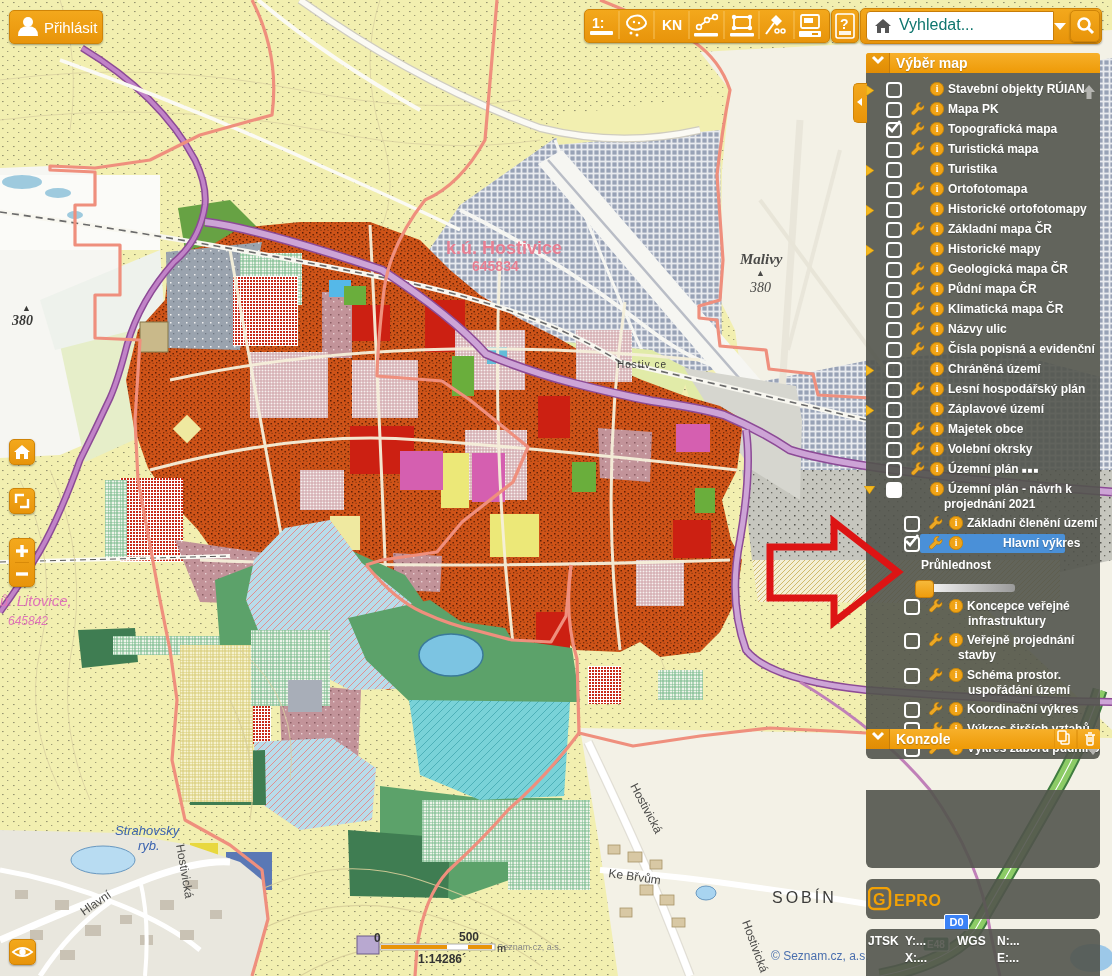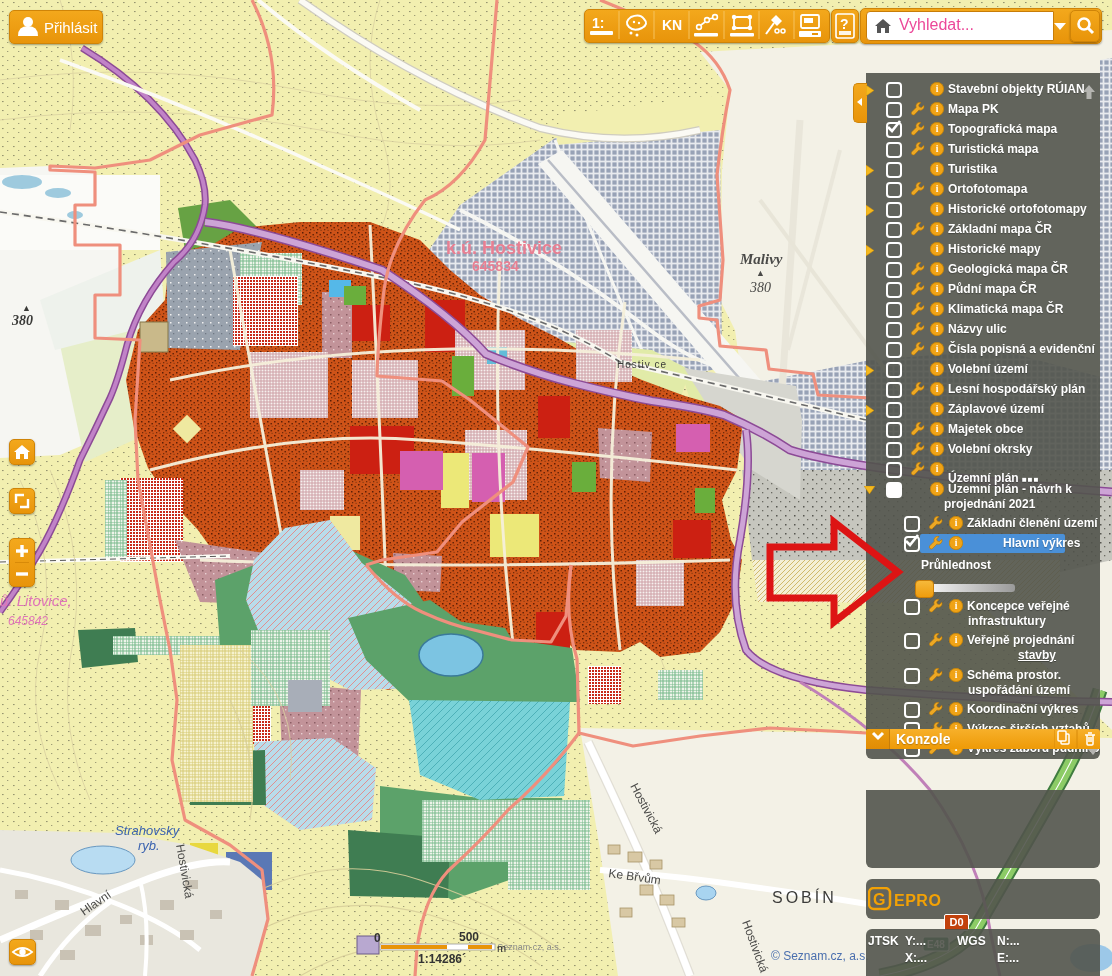--- a/index.html
+++ b/index.html
@@ -380,21 +380,21 @@
         <text x="8" y="19" font-size="14" fill="#fff" font-weight="bold" font-family="Liberation Sans,sans-serif">?</text>
         <rect x="7" y="21" width="12" height="4" fill="#fff" opacity="0.9"></rect>
       </svg>
 </div>
 
 <div class="obtn" style="left:860px;top:8px;width:240px;height:34px;"></div>
 <div style="position:absolute;left:866px;top:11px;width:186px;height:28px;background:#fff;border-radius:4px 0 0 4px;border:1px solid #c87d08;">
  <svg width="20" height="20" style="position:absolute;left:6px;top:4px;" viewBox="0 0 20 20">
         <path d="M10,3 L18,10 L16,10 L16,17 L12,17 L12,12 L8,12 L8,17 L4,17 L4,10 L2,10 Z" fill="#555"></path>
       </svg>
- <span style="position:absolute;left:32px;top:4px;font-size:16px;color:#ec4899;">Vyhledat...</span>
+ <span style="position:absolute;left:32px;top:4px;font-size:16px;color:#0f766e;">Vyhledat...</span>
 </div>
 <div style="position:absolute;left:1052px;top:11px;width:16px;height:28px;">
  <svg width="16" height="28">
         <path d="M2,12 L14,12 L8,19 Z" fill="#fff"></path>
       </svg>
 </div>
 <div class="obtn" style="left:1070px;top:10px;width:28px;height:30px;">
  <svg width="28" height="30" viewBox="0 0 28 30">
         <circle cx="13" cy="13" r="5.5" fill="none" stroke="#fff" stroke-width="2.6"></circle>
         <line x1="17" y1="17" x2="22" y2="22" stroke="#fff" stroke-width="3"></line>
@@ -420,20 +420,26 @@
         <line x1="6" y1="35" x2="18" y2="35" stroke="#fff" stroke-width="3.4"></line>
       </svg>
 </div>
 <div class="obtn" style="left:9px;top:939px;width:25px;height:24px;">
  <svg width="25" height="24" viewBox="0 0 25 24">
         <path d="M3,12 Q12.5,4 22,12 Q12.5,20 3,12 Z" fill="none" stroke="#fff" stroke-width="1.8"></path>
         <circle cx="12.5" cy="12" r="3.2" fill="#fff"></circle>
       </svg>
 </div>
 
+<div class="phead" style="top:53px;">
+ <div class="chev"><svg width="14" height="12" viewBox="0 0 14 12">
+          <path d="M2,3 L7,8 L12,3" fill="none" stroke="#fff" stroke-width="3"></path>
+        </svg></div>
+ <div class="ttl">Výběr map</div>
+</div>
 <div class="panel" style="top:73px;height:686px;border-radius:0 0 6px 6px;"></div>
 
 <div style="position:absolute;left:853px;top:83px;width:13px;height:38px;background:linear-gradient(#f3a81c,#e8940a);border:1px solid #cf8408;border-right:none;border-radius:5px 0 0 5px;">
  <svg width="11" height="36">
         <path d="M8,14 L3,18 L8,22 Z" fill="#fff"></path>
       </svg>
 </div>
 <svg class="ico" style="left:866px;top:85px;" width="8" height="11" viewBox="0 0 8 11">
       <path d="M0,0 L8,5.5 L0,11 Z" fill="#f5b91e" stroke="#c88a06" stroke-width="0.5"></path>
     </svg>
@@ -519,21 +525,21 @@
 <svg class="ico" style="left:910px;top:342px;" width="15" height="15" viewBox="0 0 15 15">
       <path d="M13.8,3.2 a3.8,3.8 0 0 1 -4.9,4.9 L4.6,12.4 a1.9,1.9 0 0 1 -2.7,-2.7 L6.2,5.4 a3.8,3.8 0 0 1 4.9,-4.9 L8.7,2.9 L9.3,5.0 L11.4,5.6 Z" fill="#eda824" stroke="#b07408" stroke-width="0.6"></path>
     </svg>
 <div style="position:absolute;left:930px;top:342px;width:12px;height:12px;border-radius:6.5px;background:#f0a316;border:1px solid #c8860a;color:#fff;font-size:9.5px;font-weight:bold;text-align:center;line-height:12px;font-family:Liberation Serif,serif;">i</div>
 <div class="itxt" style="left:948px;top:342px;">Čísla popisná a evidenční</div>
 <svg class="ico" style="left:866px;top:365px;" width="8" height="11" viewBox="0 0 8 11">
       <path d="M0,0 L8,5.5 L0,11 Z" fill="#f5b91e" stroke="#c88a06" stroke-width="0.5"></path>
     </svg>
 <div class="cb" style="left:886px;top:362px;"></div>
 <div style="position:absolute;left:930px;top:362px;width:12px;height:12px;border-radius:6.5px;background:#f0a316;border:1px solid #c8860a;color:#fff;font-size:9.5px;font-weight:bold;text-align:center;line-height:12px;font-family:Liberation Serif,serif;">i</div>
-<div class="itxt" style="left:948px;top:362px;">Volební území</div>
+<div class="itxt" style="left:948px;top:362px;">Chráněná území</div>
 <div class="cb" style="left:886px;top:382px;"></div>
 <svg class="ico" style="left:910px;top:382px;" width="15" height="15" viewBox="0 0 15 15">
       <path d="M13.8,3.2 a3.8,3.8 0 0 1 -4.9,4.9 L4.6,12.4 a1.9,1.9 0 0 1 -2.7,-2.7 L6.2,5.4 a3.8,3.8 0 0 1 4.9,-4.9 L8.7,2.9 L9.3,5.0 L11.4,5.6 Z" fill="#eda824" stroke="#b07408" stroke-width="0.6"></path>
     </svg>
 <div style="position:absolute;left:930px;top:382px;width:12px;height:12px;border-radius:6.5px;background:#f0a316;border:1px solid #c8860a;color:#fff;font-size:9.5px;font-weight:bold;text-align:center;line-height:12px;font-family:Liberation Serif,serif;">i</div>
 <div class="itxt" style="left:948px;top:382px;">Lesní hospodářský plán</div>
 <svg class="ico" style="left:866px;top:405px;" width="8" height="11" viewBox="0 0 8 11">
       <path d="M0,0 L8,5.5 L0,11 Z" fill="#f5b91e" stroke="#c88a06" stroke-width="0.5"></path>
     </svg>
 <div class="cb" style="left:886px;top:402px;"></div>
@@ -549,21 +555,21 @@
 <svg class="ico" style="left:910px;top:442px;" width="15" height="15" viewBox="0 0 15 15">
       <path d="M13.8,3.2 a3.8,3.8 0 0 1 -4.9,4.9 L4.6,12.4 a1.9,1.9 0 0 1 -2.7,-2.7 L6.2,5.4 a3.8,3.8 0 0 1 4.9,-4.9 L8.7,2.9 L9.3,5.0 L11.4,5.6 Z" fill="#eda824" stroke="#b07408" stroke-width="0.6"></path>
     </svg>
 <div style="position:absolute;left:930px;top:442px;width:12px;height:12px;border-radius:6.5px;background:#f0a316;border:1px solid #c8860a;color:#fff;font-size:9.5px;font-weight:bold;text-align:center;line-height:12px;font-family:Liberation Serif,serif;">i</div>
 <div class="itxt" style="left:948px;top:442px;">Volební okrsky</div>
 <div class="cb" style="left:886px;top:462px;"></div>
 <svg class="ico" style="left:910px;top:462px;" width="15" height="15" viewBox="0 0 15 15">
       <path d="M13.8,3.2 a3.8,3.8 0 0 1 -4.9,4.9 L4.6,12.4 a1.9,1.9 0 0 1 -2.7,-2.7 L6.2,5.4 a3.8,3.8 0 0 1 4.9,-4.9 L8.7,2.9 L9.3,5.0 L11.4,5.6 Z" fill="#eda824" stroke="#b07408" stroke-width="0.6"></path>
     </svg>
 <div style="position:absolute;left:930px;top:462px;width:12px;height:12px;border-radius:6.5px;background:#f0a316;border:1px solid #c8860a;color:#fff;font-size:9.5px;font-weight:bold;text-align:center;line-height:12px;font-family:Liberation Serif,serif;">i</div>
-<div class="itxt" style="left:948px;top:462px;margin-top:9px;">Územní plán <span style="font-size:8px;letter-spacing:1px;">■■■</span></div>
+<div class="itxt" style="left:948px;top:462px;">Územní plán <span style="font-size:8px;letter-spacing:1px;">■■■</span></div>
 <svg class="ico" style="left:864px;top:486px;" width="11" height="8" viewBox="0 0 11 8">
       <path d="M0,0 L11,0 L5.5,8 Z" fill="#f5b91e" stroke="#c88a06" stroke-width="0.5"></path>
     </svg>
 <div style="position:absolute;left:886px;top:482px;width:16px;height:16px;border-radius:4px;background:#fff;"></div>
 <div style="position:absolute;left:930px;top:482px;width:12px;height:12px;border-radius:6.5px;background:#f0a316;border:1px solid #c8860a;color:#fff;font-size:9.5px;font-weight:bold;text-align:center;line-height:12px;font-family:Liberation Serif,serif;">i</div>
 <div class="itxt" style="left:948px;top:482px;">Územní plán - návrh k</div>
 <div class="itxt" style="left:944px;top:497px;">projednání 2021</div>
 <div class="cb" style="left:904px;top:516px;"></div>
 <svg class="ico" style="left:928px;top:516px;" width="15" height="15" viewBox="0 0 15 15">
       <path d="M13.8,3.2 a3.8,3.8 0 0 1 -4.9,4.9 L4.6,12.4 a1.9,1.9 0 0 1 -2.7,-2.7 L6.2,5.4 a3.8,3.8 0 0 1 4.9,-4.9 L8.7,2.9 L9.3,5.0 L11.4,5.6 Z" fill="#eda824" stroke="#b07408" stroke-width="0.6"></path>
@@ -586,21 +592,21 @@
     </svg>
 <div style="position:absolute;left:949px;top:599px;width:12px;height:12px;border-radius:6.5px;background:#f0a316;border:1px solid #c8860a;color:#fff;font-size:9.5px;font-weight:bold;text-align:center;line-height:12px;font-family:Liberation Serif,serif;">i</div>
 <div class="itxt" style="left:967px;top:599px;">Koncepce veřejné</div>
 <div class="itxt" style="left:968px;top:614px;">infrastruktury</div>
 <div class="cb" style="left:904px;top:633px;"></div>
 <svg class="ico" style="left:928px;top:633px;" width="15" height="15" viewBox="0 0 15 15">
       <path d="M13.8,3.2 a3.8,3.8 0 0 1 -4.9,4.9 L4.6,12.4 a1.9,1.9 0 0 1 -2.7,-2.7 L6.2,5.4 a3.8,3.8 0 0 1 4.9,-4.9 L8.7,2.9 L9.3,5.0 L11.4,5.6 Z" fill="#eda824" stroke="#b07408" stroke-width="0.6"></path>
     </svg>
 <div style="position:absolute;left:949px;top:633px;width:12px;height:12px;border-radius:6.5px;background:#f0a316;border:1px solid #c8860a;color:#fff;font-size:9.5px;font-weight:bold;text-align:center;line-height:12px;font-family:Liberation Serif,serif;">i</div>
 <div class="itxt" style="left:967px;top:633px;">Veřejně projednání</div>
-<div class="itxt" style="left:1018px;top:648px;text-decoration:underline;">stavby</div>
+<div class="itxt" style="left:958px;top:648px;">stavby</div>
 <div class="cb" style="left:904px;top:668px;"></div>
 <svg class="ico" style="left:928px;top:668px;" width="15" height="15" viewBox="0 0 15 15">
       <path d="M13.8,3.2 a3.8,3.8 0 0 1 -4.9,4.9 L4.6,12.4 a1.9,1.9 0 0 1 -2.7,-2.7 L6.2,5.4 a3.8,3.8 0 0 1 4.9,-4.9 L8.7,2.9 L9.3,5.0 L11.4,5.6 Z" fill="#eda824" stroke="#b07408" stroke-width="0.6"></path>
     </svg>
 <div style="position:absolute;left:949px;top:668px;width:12px;height:12px;border-radius:6.5px;background:#f0a316;border:1px solid #c8860a;color:#fff;font-size:9.5px;font-weight:bold;text-align:center;line-height:12px;font-family:Liberation Serif,serif;">i</div>
 <div class="itxt" style="left:967px;top:668px;">Schéma prostor.</div>
 <div class="itxt" style="left:968px;top:683px;">uspořádání území</div>
 <div class="cb" style="left:904px;top:702px;"></div>
 <svg class="ico" style="left:928px;top:702px;" width="15" height="15" viewBox="0 0 15 15">
       <path d="M13.8,3.2 a3.8,3.8 0 0 1 -4.9,4.9 L4.6,12.4 a1.9,1.9 0 0 1 -2.7,-2.7 L6.2,5.4 a3.8,3.8 0 0 1 4.9,-4.9 L8.7,2.9 L9.3,5.0 L11.4,5.6 Z" fill="#eda824" stroke="#b07408" stroke-width="0.6"></path>
@@ -643,21 +649,21 @@
         </g>
       </svg>
     </div>
 <div class="panel" style="top:790px;height:78px;border-radius:0 0 6px 6px;"></div>
 <div class="panel" style="top:879px;height:40px;"></div>
 <svg style="position:absolute;left:868px;top:887px;" width="110" height="24" viewBox="0 0 110 24">
       <rect x="1" y="1" width="21" height="21" rx="5" fill="none" stroke="#f2a105" stroke-width="2.5"></rect>
       <text x="5" y="18" font-size="16" font-weight="bold" fill="#f2a105" font-family="Liberation Sans,sans-serif">G</text>
       <text x="26" y="19" font-size="16" font-weight="bold" fill="#f2a105" letter-spacing="0.5" font-family="Liberation Sans,sans-serif">EPRO</text>
     </svg>
-<div style="position:absolute;left:944px;top:914px;width:23px;height:15px;background:#c2410c;border:1.5px solid #fff;border-radius:2px;color:#fff;font-size:11px;font-weight:bold;text-align:center;line-height:15px;">D0</div>
+<div style="position:absolute;left:944px;top:914px;width:23px;height:15px;background:#3b82f6;border:1.5px solid #fff;border-radius:2px;color:#fff;font-size:11px;font-weight:bold;text-align:center;line-height:15px;">D0</div>
 <div class="panel" style="top:929px;height:47px;border-radius:6px 6px 0 0;"></div>
 <div class="itxt" style="left:868px;top:934px;font-weight:bold;">JTSK</div>
 <div class="itxt" style="left:905px;top:934px;font-weight:bold;">Y:...</div>
 <div class="itxt" style="left:957px;top:934px;font-weight:bold;">WGS</div>
 <div class="itxt" style="left:997px;top:934px;font-weight:bold;">N:...</div>
 <div class="itxt" style="left:905px;top:951px;font-weight:bold;">X:...</div>
 <div class="itxt" style="left:997px;top:951px;font-weight:bold;">E:...</div>
 <svg style="position:absolute;left:758px;top:505px;" width="150" height="130" viewBox="0 0 150 130">
       <polygon points="12,42 76,42 76,17 140,67 76,117 76,93 12,93" fill="none" stroke="#dd1414" stroke-width="7" stroke-linejoin="miter"></polygon>
     </svg>

